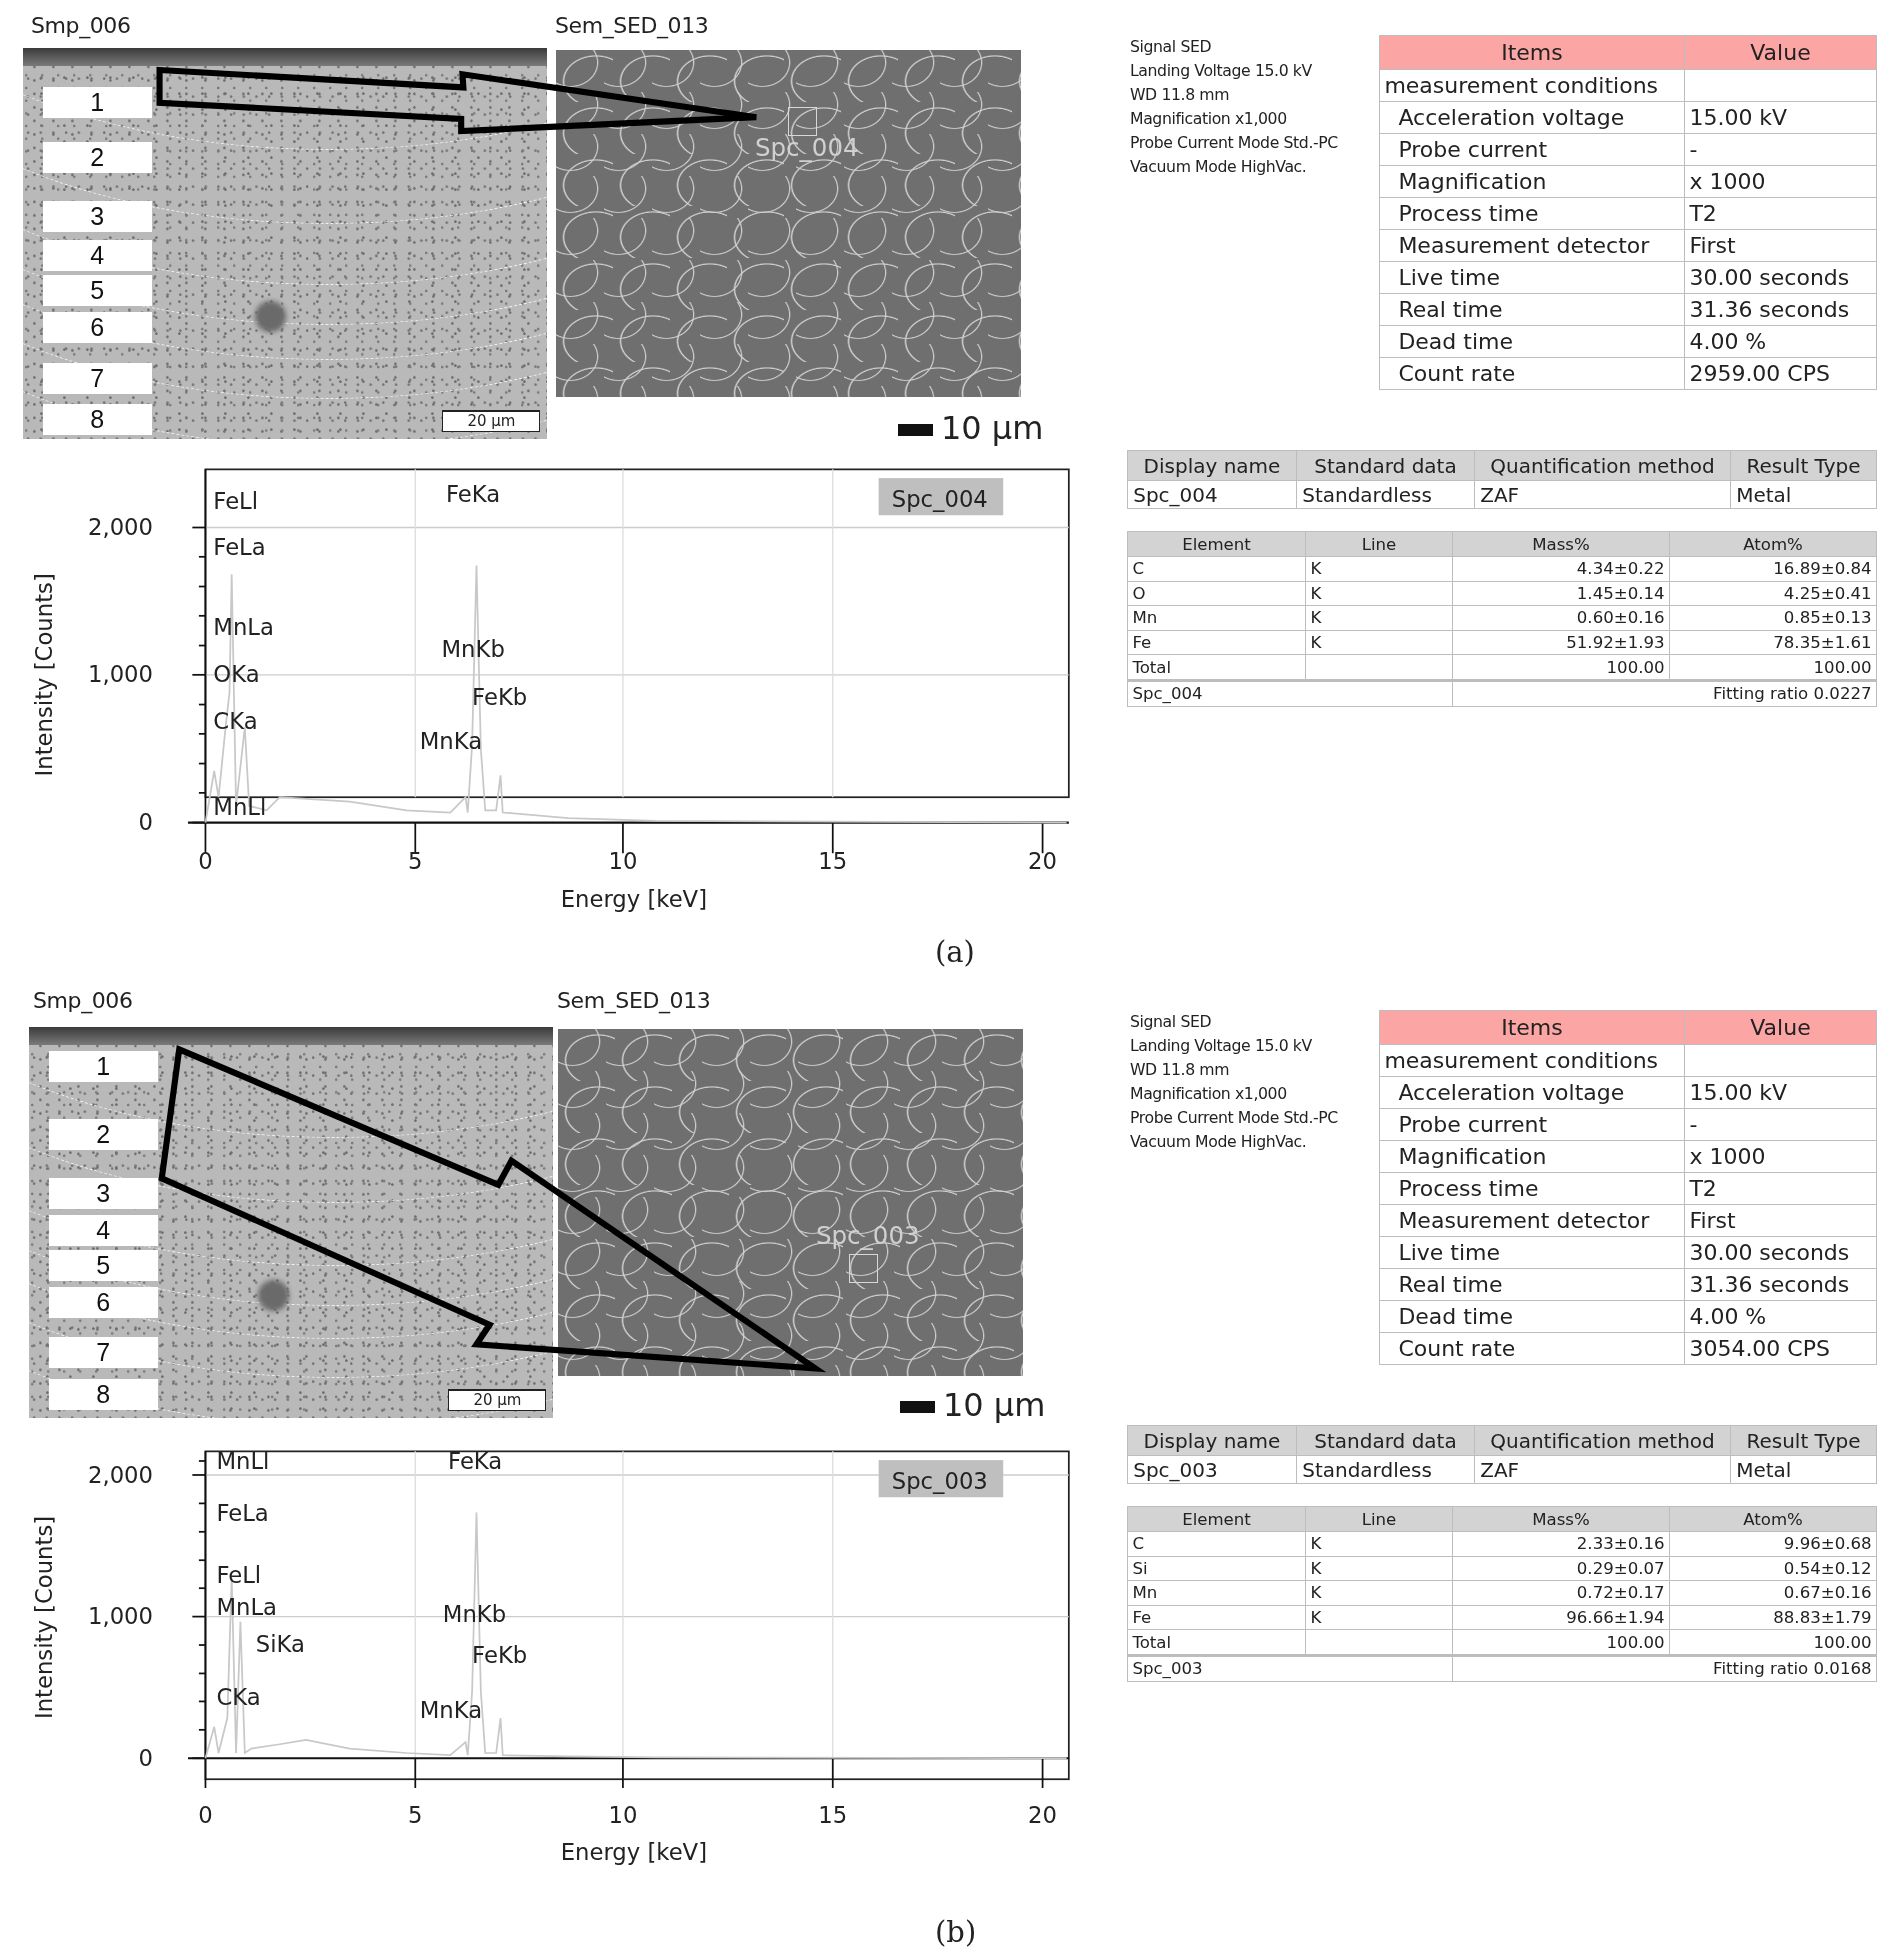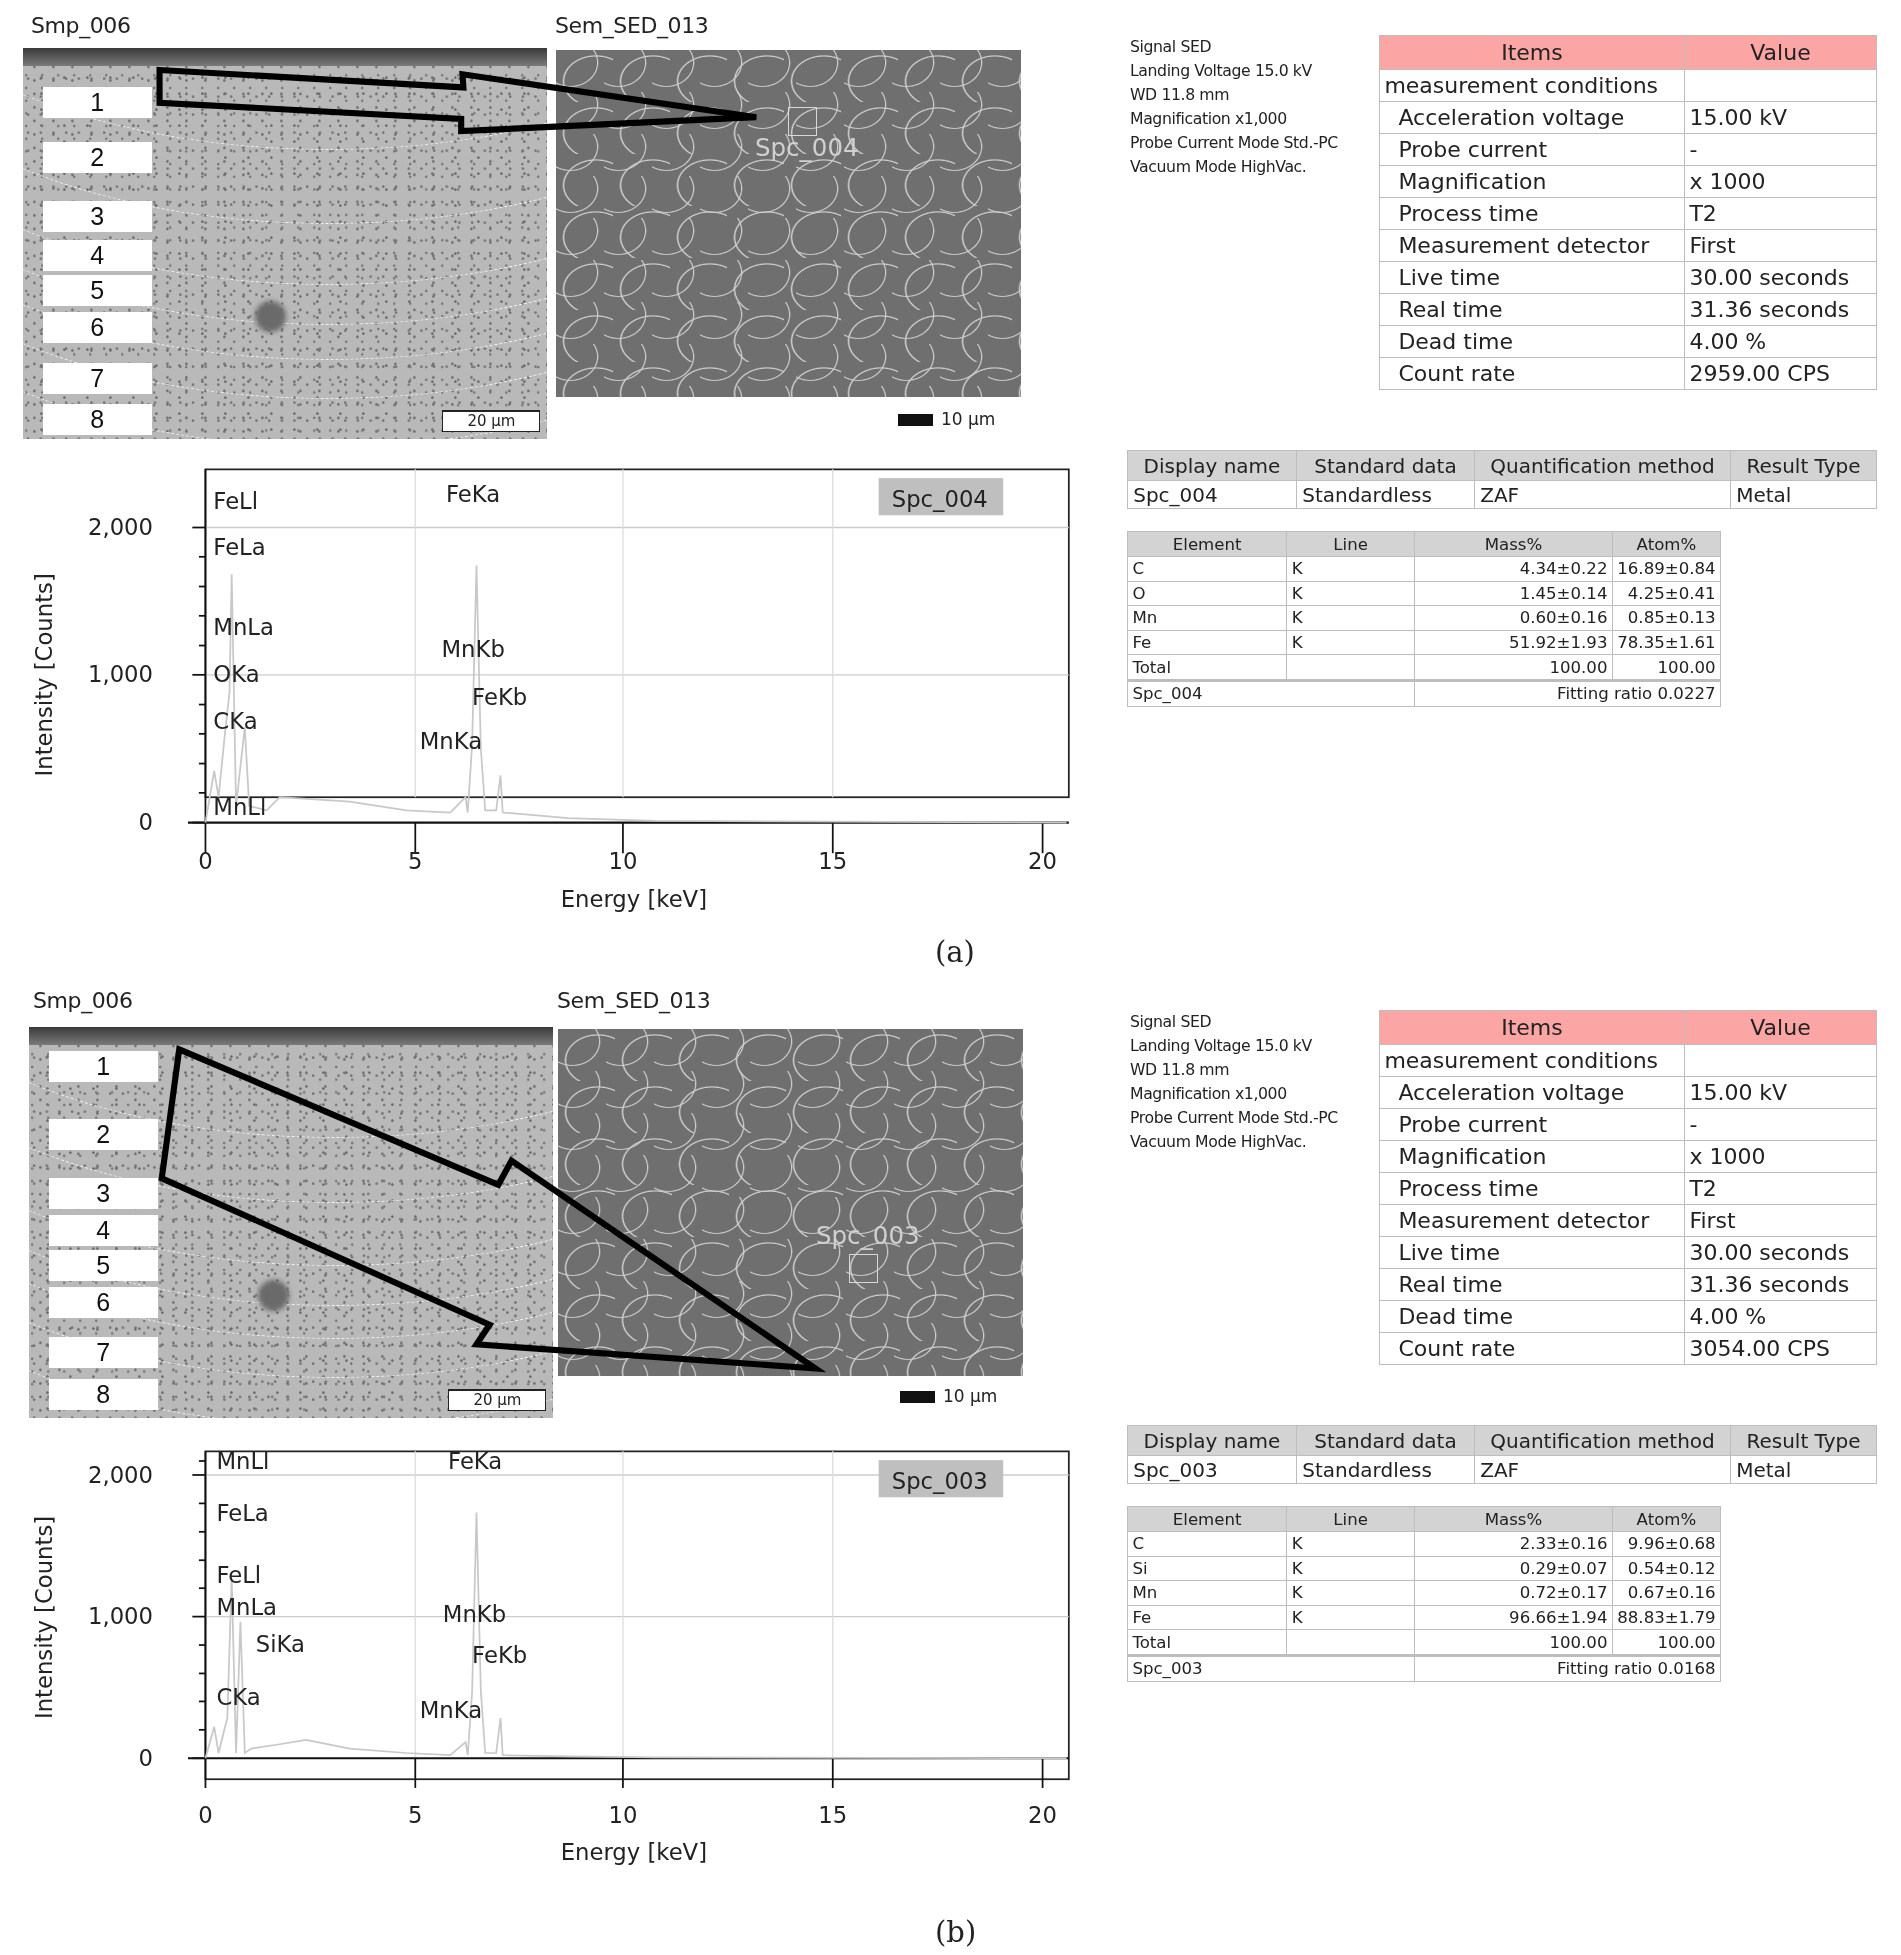--- a/index.html
+++ b/index.html
@@ -22,36 +22,36 @@
   .om-scale{position:absolute;right:6.6px;bottom:6.6px;width:96px;height:19.7px;background:#fff;border:1.3px solid #222;border-top-width:2.6px;font-size:15px;text-align:center;line-height:18.4px;}
   .blob{position:absolute;width:31px;height:31px;border-radius:50%;background:#6a6a6a;filter:blur(2.6px);}
   
   .sem{position:absolute;left:556px;top:50px;width:465px;height:347px;background:#6f6f6f;overflow:hidden;
        background-image:
         radial-gradient(ellipse at 30% 30%, transparent 55%, #cfcfcf 57%, transparent 60%),
         radial-gradient(ellipse at 70% 60%, transparent 55%, #d5d5d5 57%, transparent 60%);
        background-size:48px 42px, 57px 52px;}
   .sem-spot{position:absolute;width:27px;height:27px;border:1.3px solid #d8d8d8;}
   .sem-label{position:absolute;font-size:24.5px;color:#d0d0d0;}
-  .scale10{position:absolute;font-size:17px;}
+  .scale10{position:absolute;font-size:32px;}
   .scale10 .bar{display:inline-block;width:35px;height:11.4px;background:#111;vertical-align:middle;margin-right:7.9px;}
   svg.arrow{position:absolute;left:0;top:0;}
   
   .spec{position:absolute;left:0;top:465px;width:1071px;height:459px;}
   .params{position:absolute;left:1130px;top:35px;font-size:15.7px;line-height:24px;color:#222;font-family:"DejaVu Sans",sans-serif;letter-spacing:-0.4px;}
   table{border-collapse:collapse;position:absolute;font-family:"DejaVu Sans",sans-serif;}
   table td, table th{border:1.7px solid #bdbdbd;}
   .t-cond{left:1379px;top:35px;width:498px;}
   .t-cond th{background:#fca5a5;font-weight:normal;font-size:22px;height:31px;text-align:center;}
   .t-cond td{font-size:22px;height:31px;padding:0 4.4px;}
   .t-cond td.ind{padding-left:18.4px;}
   .t-disp{left:1127px;top:450px;width:750px;}
   .t-disp th{background:#d3d3d3;font-weight:normal;font-size:20px;height:27px;}
   .t-disp td{font-size:20px;height:27px;padding:0 5.2px;}
-  .t-res{left:1127px;top:531px;width:594px;}
+  .t-res{left:1127px;top:531px;width:750px;}
   .t-res th{background:#d3d3d3;font-weight:normal;font-size:16.6px;height:22px;}
   .t-res td{font-size:16.6px;height:23.6px;padding:0 4.4px;}
   .t-res td.num{text-align:right;}
   .t-res tr.foot td{border-top:3.5px solid #bdbdbd;}
   .caption{position:absolute;left:935px;font-size:29px;font-family:"DejaVu Serif",serif;}
 </style>
 </head>
 <body>
 
 <div class="panel" id="panel-a">

